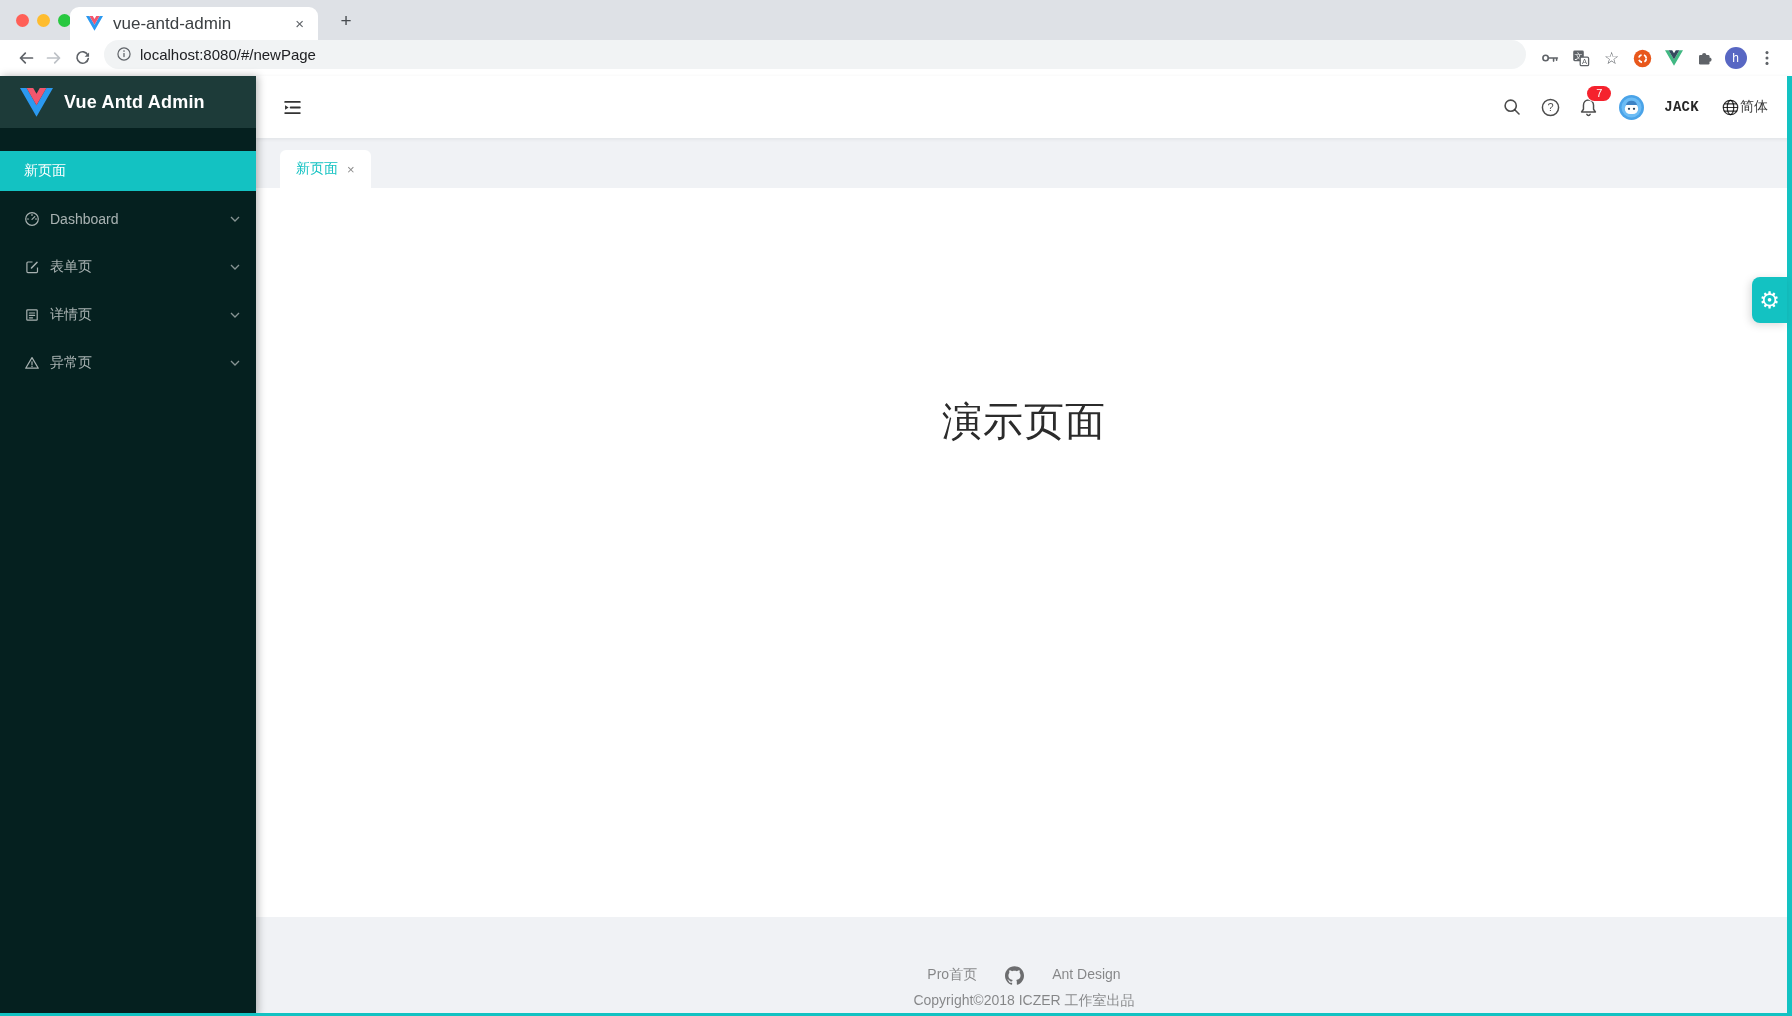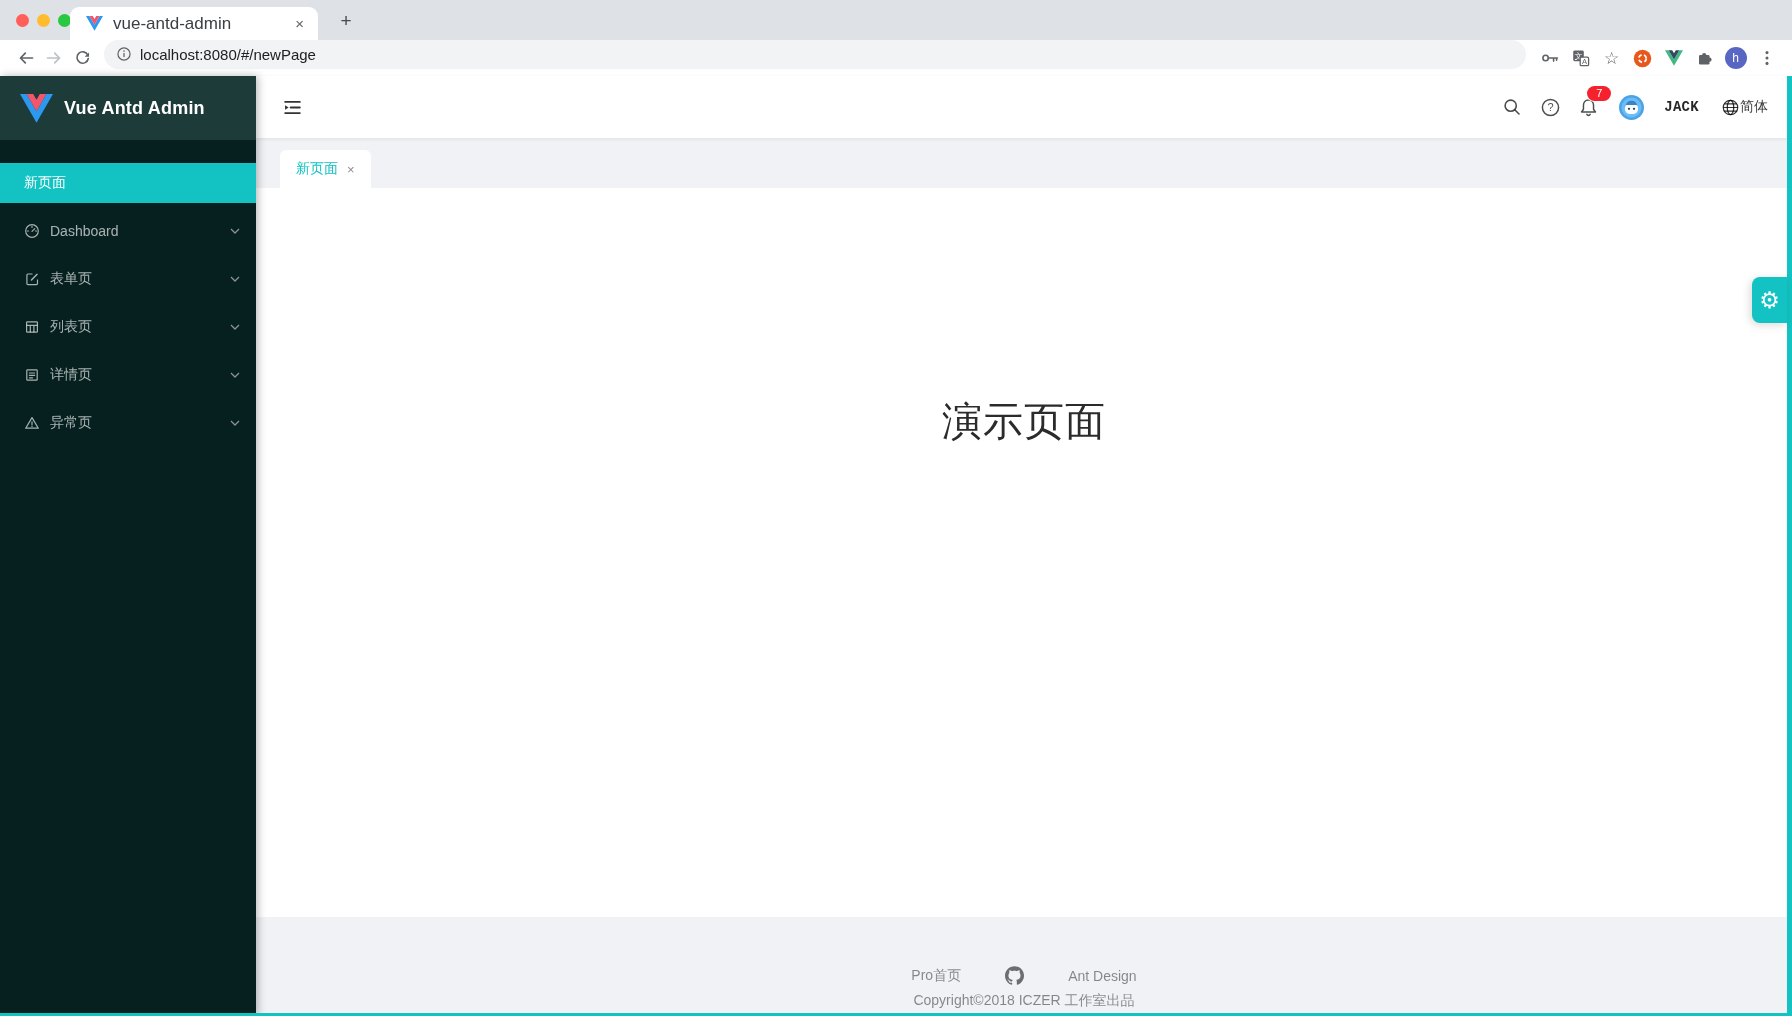--- a/index.html
+++ b/index.html
@@ -27,21 +27,21 @@
   .tool-icons { display:flex; align-items:center; gap:4px; flex:none; }
   .tool-icons .navbtn { width:27px; }
   .star-glyph { font-size:17px; color:#5f6368; }
   .ext-avatar { width:22px; height:22px; border-radius:50%; background:#5867c3; color:#fff;
     font-size:12px; display:flex; align-items:center; justify-content:center; }
 
   
   .app { display:flex; height:940px; }
   .sidebar { width:256px; flex:none; background:#05201f; position:relative; z-index:5;
     box-shadow:2px 0 8px rgba(0,0,0,.28); }
-  .logo { height:64px; background:#1d3b39; display:flex; align-items:center; padding-left:20px; gap:11px; }
+  .logo { height:52px; background:#1d3b39; display:flex; align-items:center; padding-left:20px; gap:11px; }
   .logo svg { width:33px; height:29px; flex:none; }
   .logo-text { color:#fff; font-size:18px; font-weight:bold; letter-spacing:.2px; white-space:nowrap; }
   .nav { padding-top:15px; }
   .menu-item { height:40px; margin:8px 0; display:flex; align-items:center;
     padding:0 16px 0 24px; color:rgba(255,255,255,.65); font-size:14px; cursor:pointer; }
   .menu-item .mi-icon { width:16px; height:16px; margin-right:10px; flex:none; display:flex; }
   .menu-item .mi-label { flex:1; }
   .menu-item .mi-chev { width:10px; height:6px; display:flex; opacity:.8; }
   .menu-item.active { background:#13c2c2; color:#fff; }
 
@@ -64,21 +64,21 @@
   .tabband { height:50px; padding:12px 0 0 24px; }
   .page-tab { display:inline-flex; align-items:center; gap:9px; background:#fff; height:38px;
     padding:0 16px; border-radius:6px 6px 0 0; font-size:14px; color:#13c2c2; cursor:pointer; }
   .page-tab .tab-x { color:#8c8c8c; font-size:13px; line-height:1; }
 
   .content { background:#fff; height:729px; }
   .demo-title { text-align:center; padding-top:206px; font-size:40px; font-weight:normal;
     color:#2b2b2b; letter-spacing:1px; }
 
   .footerarea { height:99px; display:flex; flex-direction:column; align-items:center; padding-top:49px; }
-  .flinks { display:flex; align-items:center; gap:44px; font-size:14px; color:rgba(0,0,0,.45); }
+  .flinks { display:flex; gap:28px; font-size:14px; color:rgba(0,0,0,.45); }
   .flinks .flink { cursor:pointer; }
   .gh { width:19px; height:19px; display:flex; }
   .copyright { margin-top:7px; font-size:14px; color:rgba(0,0,0,.45); }
 
   
   .drawer-right { position:fixed; top:76px; right:0; bottom:0; width:5px; background:#13c2c2; z-index:10; }
   .drawer-bottom { position:fixed; left:0; right:0; bottom:0; height:3px; background:#13c2c2; z-index:10; }
   .settings-btn { position:fixed; right:5px; top:277px; width:35px; height:46px; background:#13c2c2;
     border-radius:8px 0 0 8px; color:#fff; display:flex; align-items:center; justify-content:center;
     font-size:23px; z-index:11; cursor:pointer; box-shadow:-2px 2px 8px rgba(0,0,0,.15); }
@@ -219,34 +219,20 @@
         <span class="mi-label">表单页</span>
         <span class="mi-chev">
             <svg viewBox="0 0 10 6">
               <polyline points="1,1 5,5 9,1" fill="none" stroke="currentColor" stroke-width="1.3"></polyline>
             </svg>
           </span>
       </div>
       <div class="menu-item">
         <span class="mi-icon">
             <svg viewBox="0 0 16 16" fill="none" stroke="currentColor" stroke-width="1.2">
-              <rect x="2.6" y="2.8" width="10.8" height="10.4" rx=".8"></rect>
-              <path d="M2.6 6.3h10.8M6.3 6.3v6.9M9.9 6.3v6.9"></path>
-            </svg>
-          </span>
-        <span class="mi-label">列表页</span>
-        <span class="mi-chev">
-            <svg viewBox="0 0 10 6">
-              <polyline points="1,1 5,5 9,1" fill="none" stroke="currentColor" stroke-width="1.3"></polyline>
-            </svg>
-          </span>
-      </div>
-      <div class="menu-item">
-        <span class="mi-icon">
-            <svg viewBox="0 0 16 16" fill="none" stroke="currentColor" stroke-width="1.2">
               <rect x="2.8" y="2.8" width="10.4" height="10.4" rx=".8"></rect>
               <path d="M5.4 6h5.2M5.4 8.4h5.2M5.4 10.8h3.2" stroke-linecap="round"></path>
             </svg>
           </span>
         <span class="mi-label">详情页</span>
         <span class="mi-chev">
             <svg viewBox="0 0 10 6">
               <polyline points="1,1 5,5 9,1" fill="none" stroke="currentColor" stroke-width="1.3"></polyline>
             </svg>
           </span>

